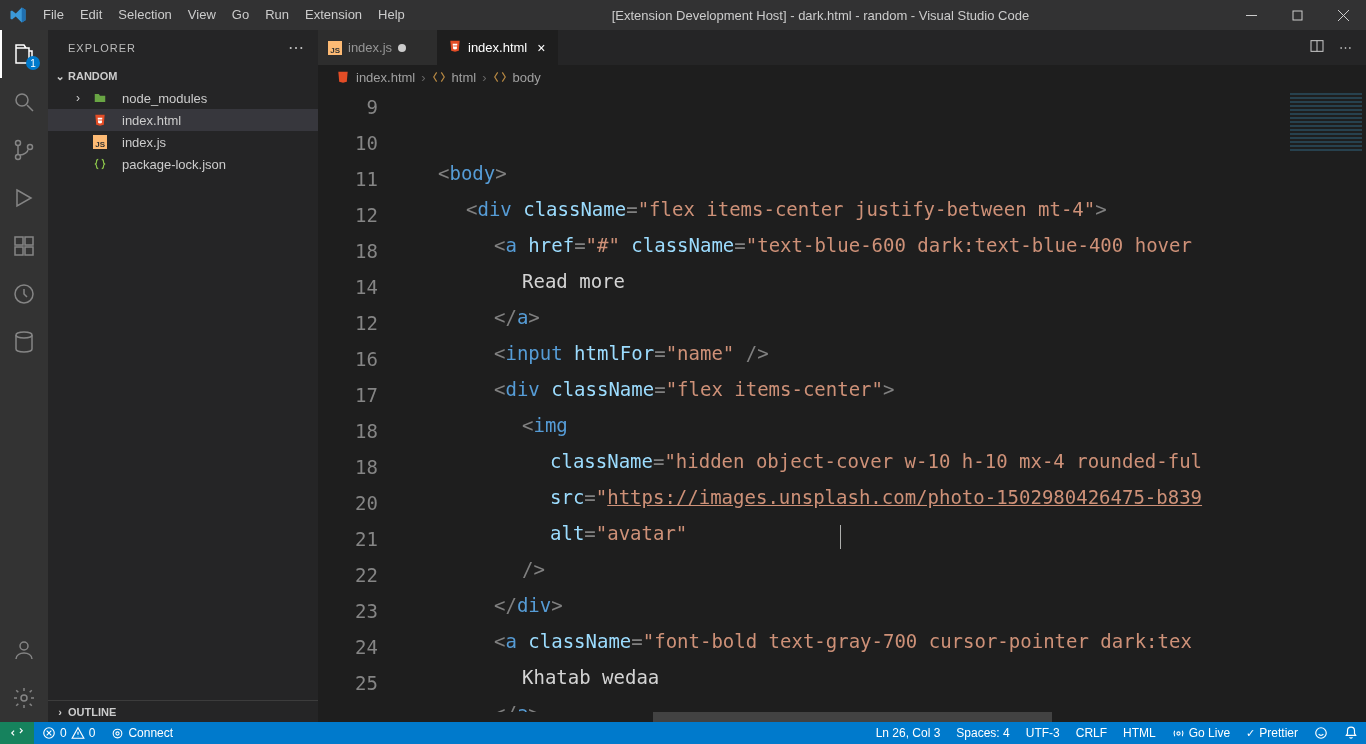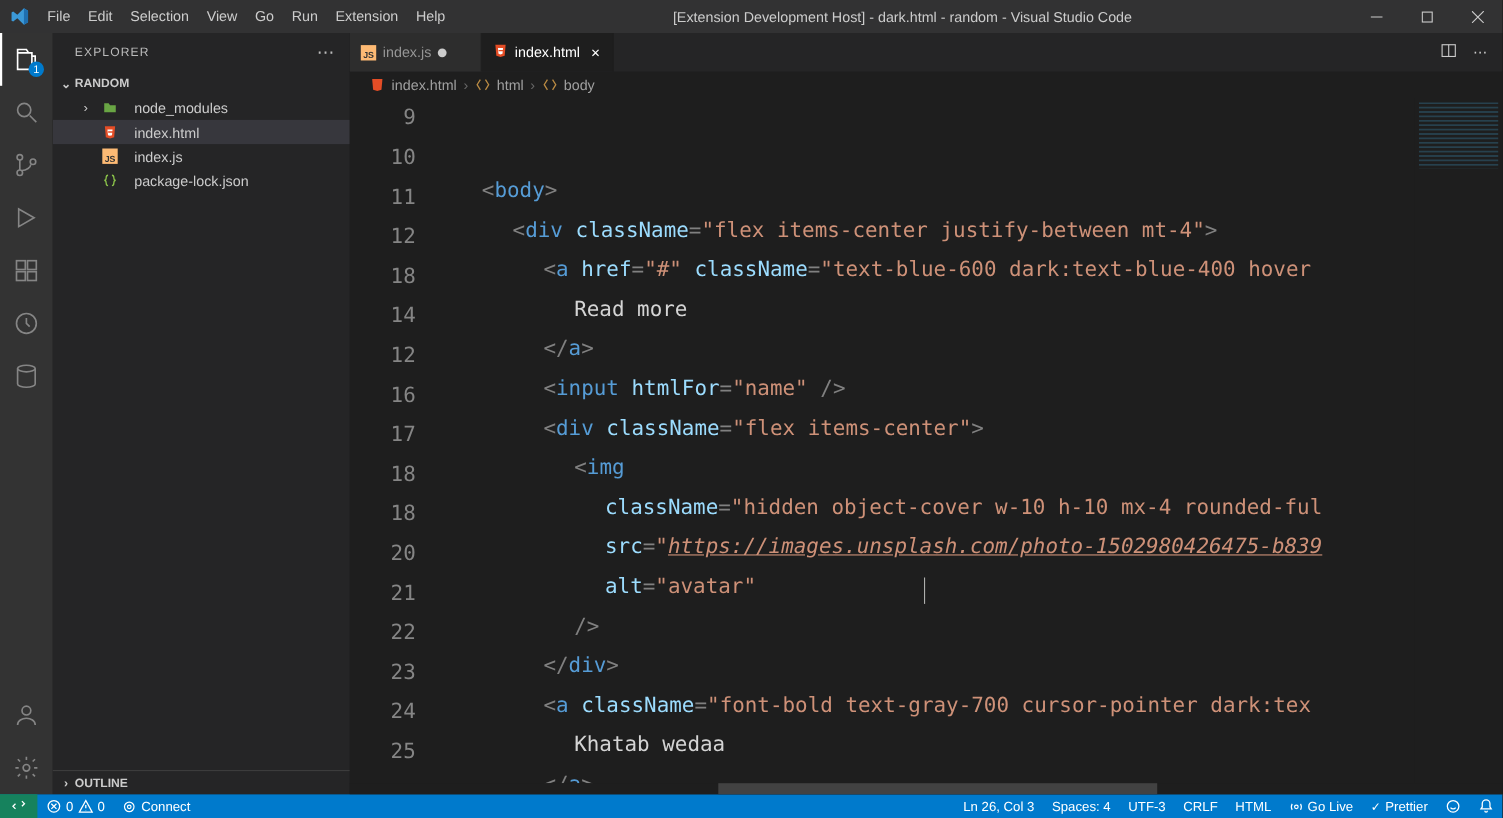--- a/index.html
+++ b/index.html
@@ -108,21 +108,21 @@
 }
 .code-line { height: 36px; line-height: 36px; display: flex; }
 .gutter .code-line { justify-content: flex-end; }
 
 
 .pun { color: #808080; }
 .tag { color: #569cd6; }
 .attr { color: #9cdcfe; }
 .str { color: #ce9178; }
 .txt { color: #d4d4d4; }
-.link { text-decoration: underline; font-style: italic; }
+.link { text-decoration: underline; }
 
 .minimap {
   position: absolute; right: 0; top: 0; width: 80px; height: 100%;
   background: #1e1e1e; opacity: 0.8;
 }
 .mini-blob {
   position: absolute; top: 4px; right: 4px; width: 72px; height: 60px;
   background: linear-gradient(#2a4a5a 0 2px, transparent 2px 4px);
   background-size: 100% 4px;
 }

